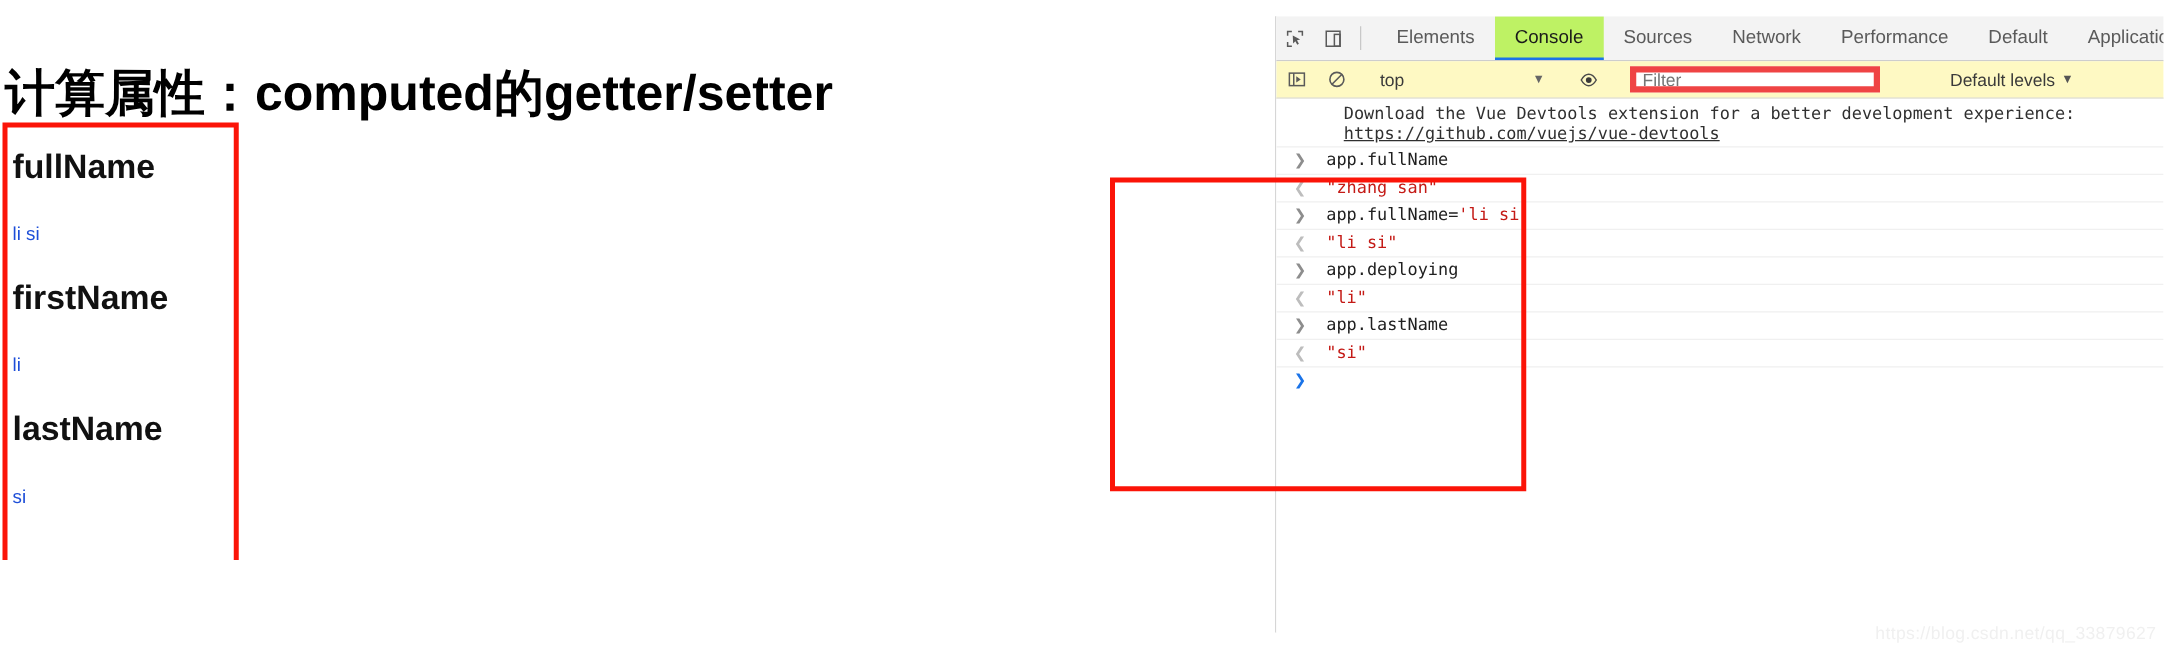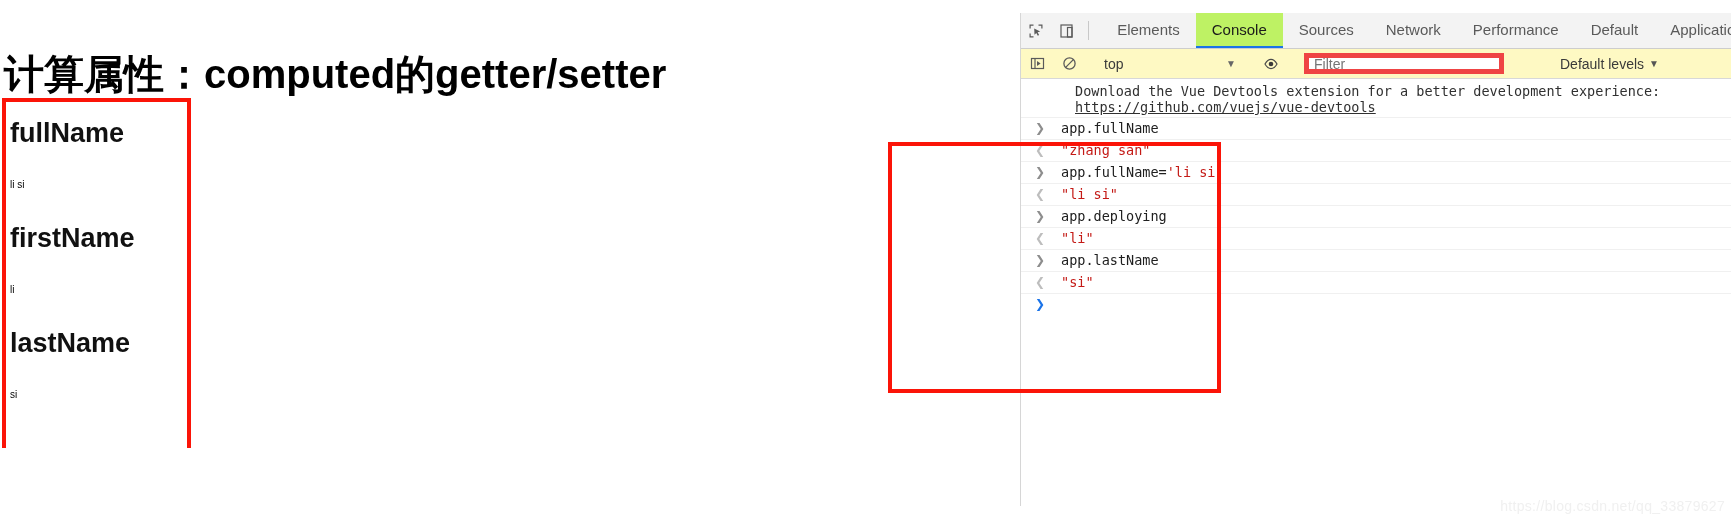--- a/index.html
+++ b/index.html
@@ -46,23 +46,23 @@
     background: transparent;
   }
   .prop-name {
     font-size: 27px;
     font-weight: bold;
     color: #111111;
     line-height: 1;
     white-space: nowrap;
   }
   .prop-value {
-    font-size: 10px;
+    font-size: 15px;
     font-weight: normal;
-    color: #000000;
+    color: #1d4ed8;
     line-height: 1;
     white-space: nowrap;
   }
   #prop-0-name { position:absolute; left:10px; top:100px; }
   #prop-0-value{ position:absolute; left:10px; top:160px; }
   #prop-1-name { position:absolute; left:10px; top:205px; }
   #prop-1-value{ position:absolute; left:10px; top:265px; }
   #prop-2-name { position:absolute; left:10px; top:310px; }
   #prop-2-value{ position:absolute; left:10px; top:370px; }
 

